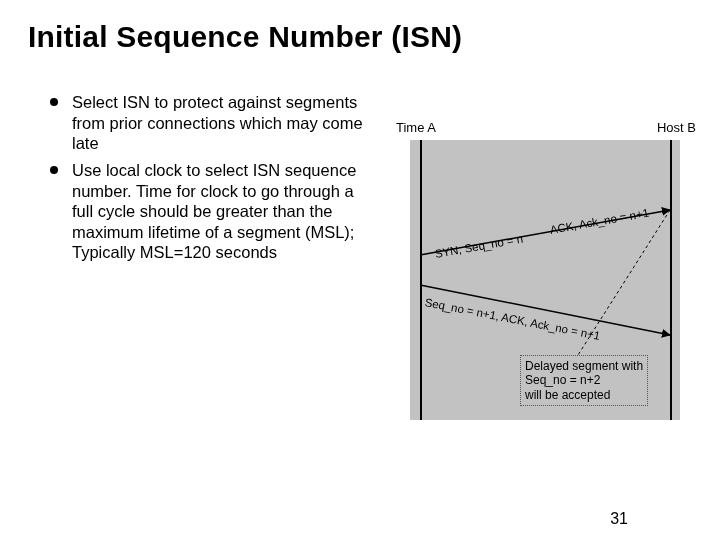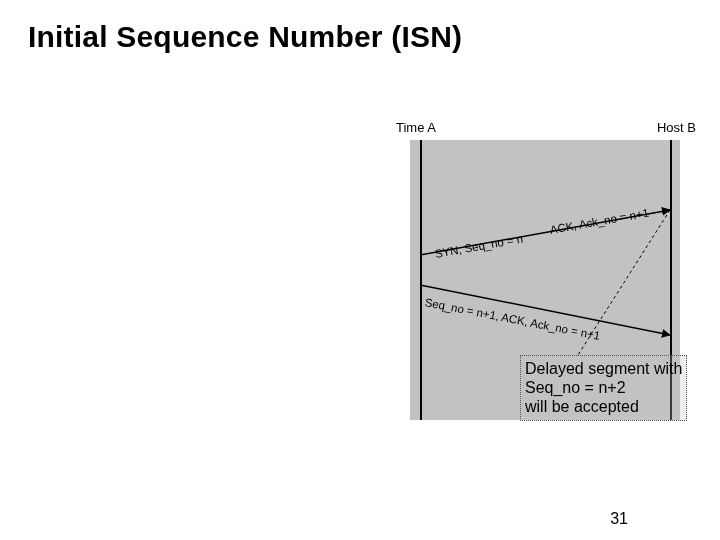--- a/index.html
+++ b/index.html
@@ -93,21 +93,21 @@
     height: 280px;
   }
   .msg-label {
     position: absolute;
     font-size: 11.5px;
     white-space: nowrap;
     transform-origin: left center;
   }
   .note {
     position: absolute;
-    font-size: 16px;
+    font-size: 12px;
     line-height: 1.2;
     border: 1px dotted #555;
     padding: 3px 4px;
     background: rgba(194,194,194,0.3);
   }
   .pagenum {
     position: absolute;
     right: 20px;
     bottom: 12px;
     font-size: 16px;
@@ -115,20 +115,22 @@
 </style>
 </head>
 <body>
 
 <div class="slide">
 
   <div class="title">Initial Sequence Number (ISN)</div>
 
   <div class="bullets">
     <ul>
+      <li><span>Select ISN to protect against segments from prior connections which may come late</span></li>
+      <li><span>Use local clock to select ISN sequence number.  Time for clock to go through a full cycle should be greater than the maximum lifetime of a segment (MSL);  Typically MSL=120 seconds</span></li>
     </ul>
   </div>
 
   <div class="diagram">
     <div class="diagram-bg"></div>
     <div class="hostA-label">Time A</div>
     <div class="hostB-label">Host B</div>
     <div class="vline vlineA"></div>
     <div class="vline vlineB"></div>
 

